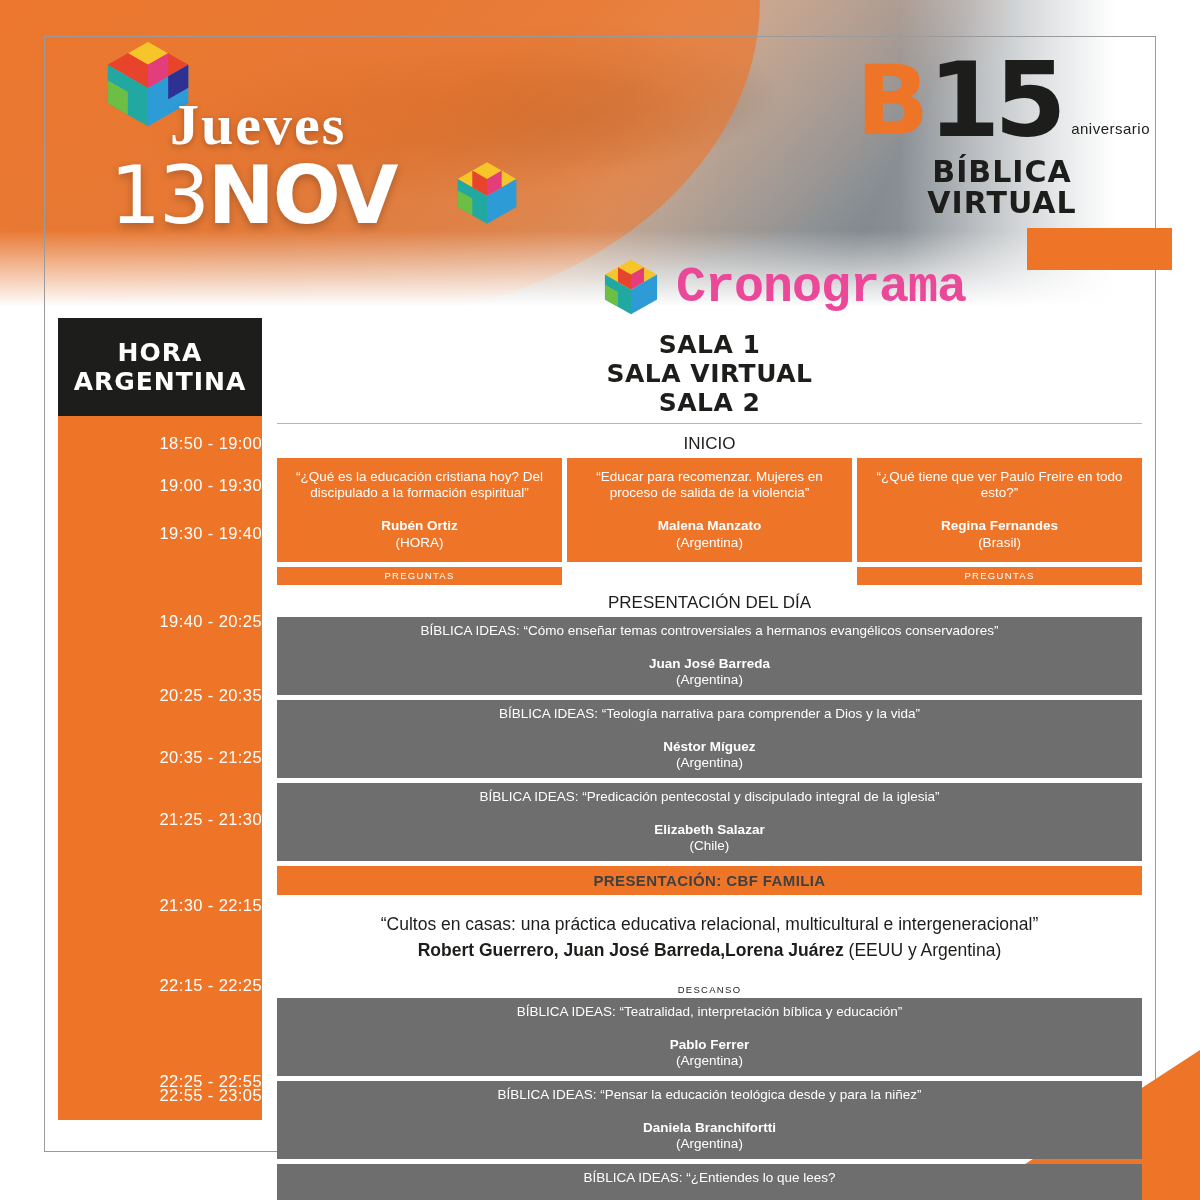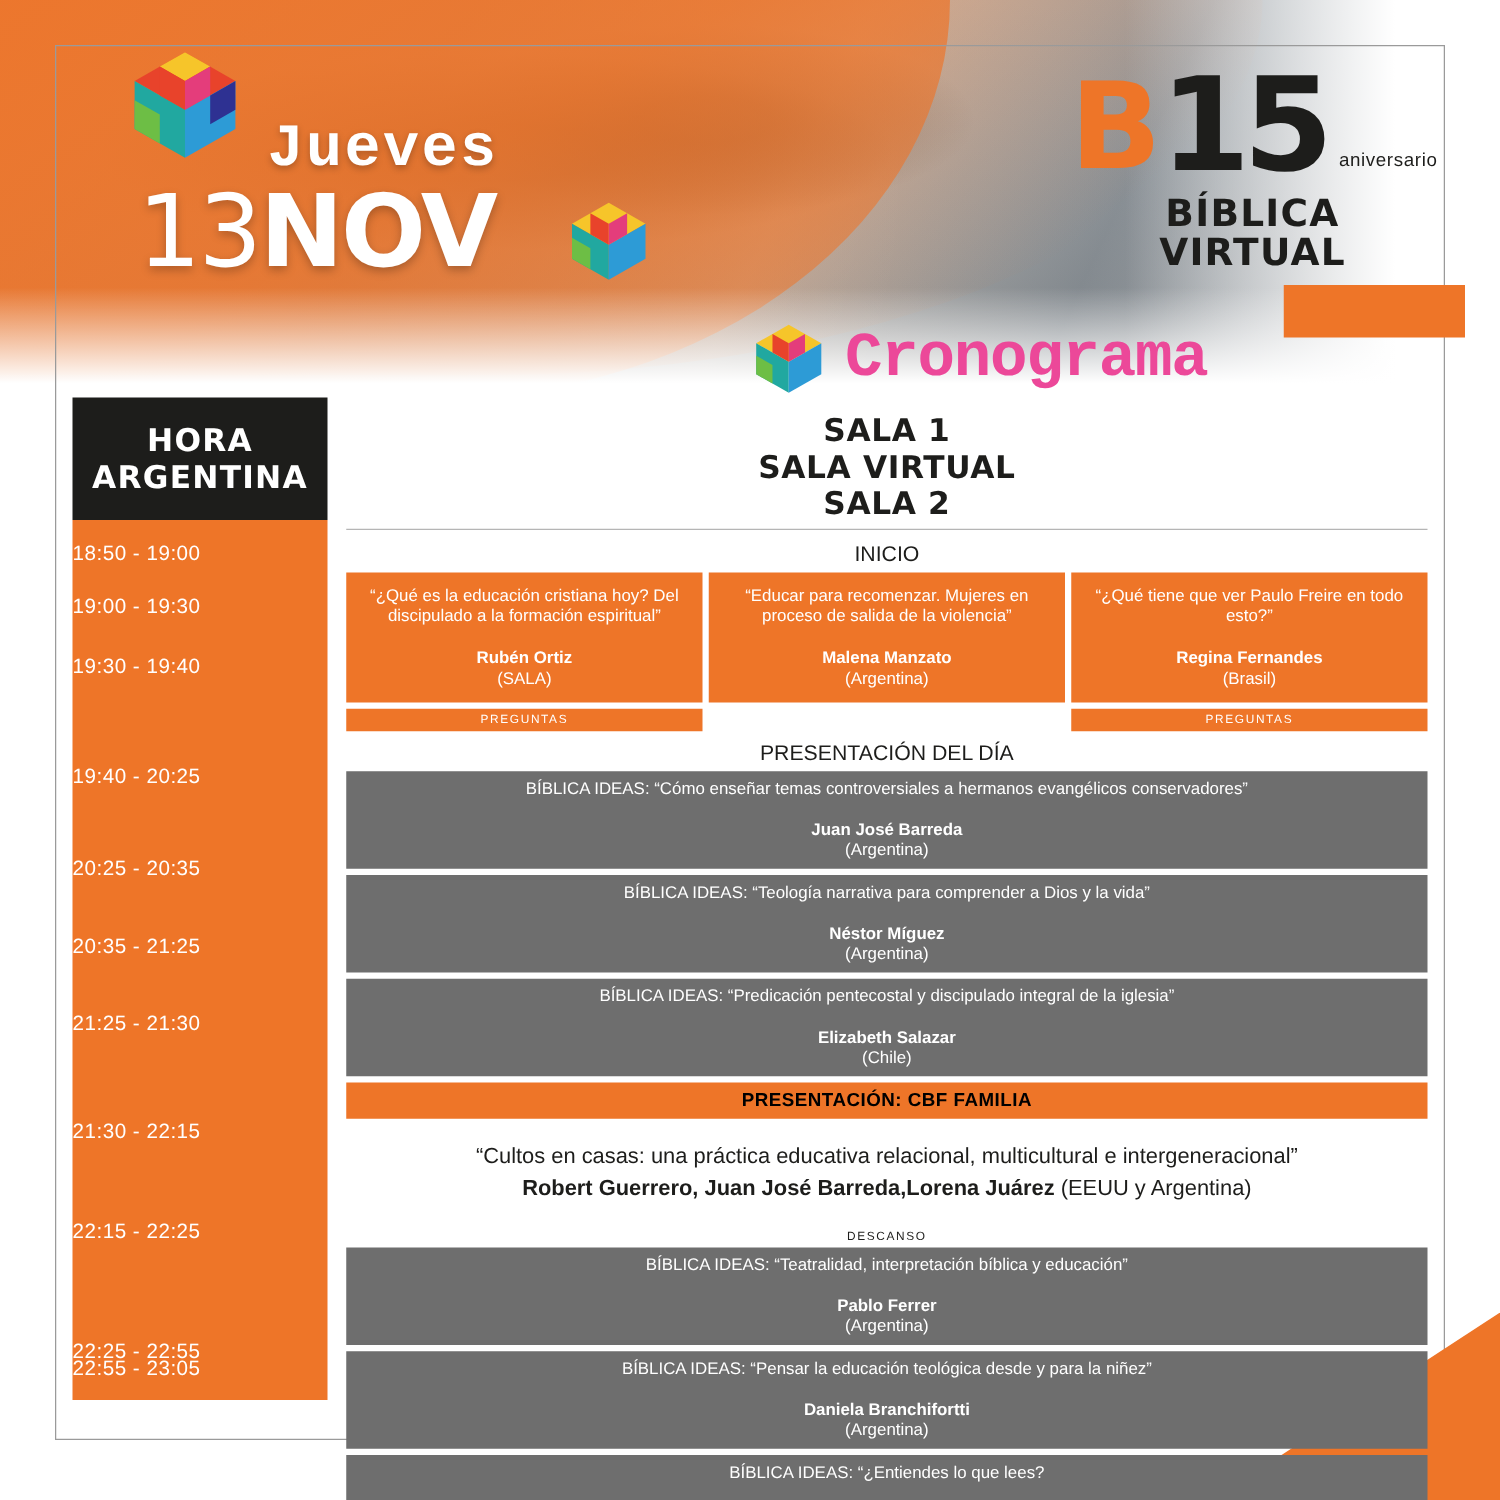--- a/index.html
+++ b/index.html
@@ -56,24 +56,24 @@
   
   .frame {
     position: absolute; left: 44px; top: 36px; right: 44px; bottom: 48px;
     border: 1px solid #9a9a9a;
     pointer-events: none;
   }
 
   
   .date-block { position: absolute; left: 110px; top: 96px; color: #fff; text-align: left; }
   .date-jueves {
-    font-family: Liberation Mono, monospace;
-    font-weight: 700; font-size: 48px; letter-spacing: 2px;
+    font-family: Liberation Serif, serif;
+    font-weight: 700; font-size: 58px; letter-spacing: 2px;
     text-shadow: 0 2px 6px rgba(0,0,0,.25);
-    margin-left: 104px; line-height: 1;
+    margin-left: 60px; line-height: 1;
   }
   .date-daymon {
     font-family: "DejaVu Sans", sans-serif;
     font-size: 80px; line-height: .95; letter-spacing: -2px;
     text-shadow: 0 3px 8px rgba(0,0,0,.25);
     margin-top: 4px;
   }
   .date-daymon .d { font-weight: 400; }
   .date-daymon .m { font-weight: 700; }
 
@@ -126,21 +126,21 @@
     background: #1d1d1b; color: #fff;
     display: flex; flex-direction: column; align-items: center; justify-content: center;
     font-family: "DejaVu Sans", sans-serif; font-weight: 700;
     font-size: 25px; letter-spacing: 1px; line-height: 1.18;
   }
   .hora-col {
     position: absolute; left: 58px; top: 416px; width: 204px; height: 704px;
     background: #ee7528;
   }
   .hora-item {
-    position: absolute; left: 0; width: 204px; text-align: left;
+    position: absolute; left: 0; width: 204px; text-align: right;
     color: #fff; font-size: 16.5px; letter-spacing: .4px;
   }
 
   
   .grid { position: absolute; left: 277px; top: 330px; width: 865px; }
   .sala-head {
     display: flex; border-bottom: 1px solid #b5b5b5; padding-bottom: 6px; flex-direction: column;
   }
   .sala-head .cell {
     flex: 1; text-align: center;
@@ -159,21 +159,21 @@
   .box b { font-weight: 700; }
   .box .reg { font-weight: 400; }
   .full { flex: 1 1 100%; }
   .band {
     text-align: center; font-size: 17px; color: #1d1d1b; padding: 3px 0 4px;
   }
   .mini {
     font-size: 9.5px; letter-spacing: 1.3px; padding: 3px 0 3px; text-align: center;
   }
   .pres-orange {
-    background: #ee7528; color: #000000; font-weight: 700;
+    background: #ee7528; color: #404040; font-weight: 700;
     font-size: 15px; letter-spacing: .4px; text-align: center; padding: 6px 0;
   }
   .culto {
     text-align: center; color: #1d1d1b; font-size: 17.5px; line-height: 1.5;
     padding: 16px 10px 18px;
   }
   .culto .names { font-weight: 700; }
   .big-row .box { padding: 11px 8px; }
   .tall { min-height: 52px; display: flex; flex-direction: column; justify-content: center; }
   .tall2 { min-height: 58px; display: flex; flex-direction: column; justify-content: center; }
@@ -282,21 +282,21 @@
 
     <div class="rows">
 
       <div class="band">INICIO</div>
 
       <div class="row big-row">
         <div class="box orange tall2">
           <span>“¿Qué es la educación cristiana hoy? Del discipulado a la formación espiritual”</span>
             <br>
           <b>Rubén Ortiz</b>
-          <span class="reg">(SALA)</span>
+          <span class="reg">(HORA)</span>
         </div>
         <div class="box orange tall2">
           <span>“Educar para recomenzar.  Mujeres en proceso de salida de la violencia”</span>
             <br>
           <b>Malena Manzato</b>
           <span class="reg">(Argentina)</span>
         </div>
         <div class="box orange tall2">
           <span>“¿Qué tiene que ver  Paulo Freire en todo esto?”</span>
             <br>

